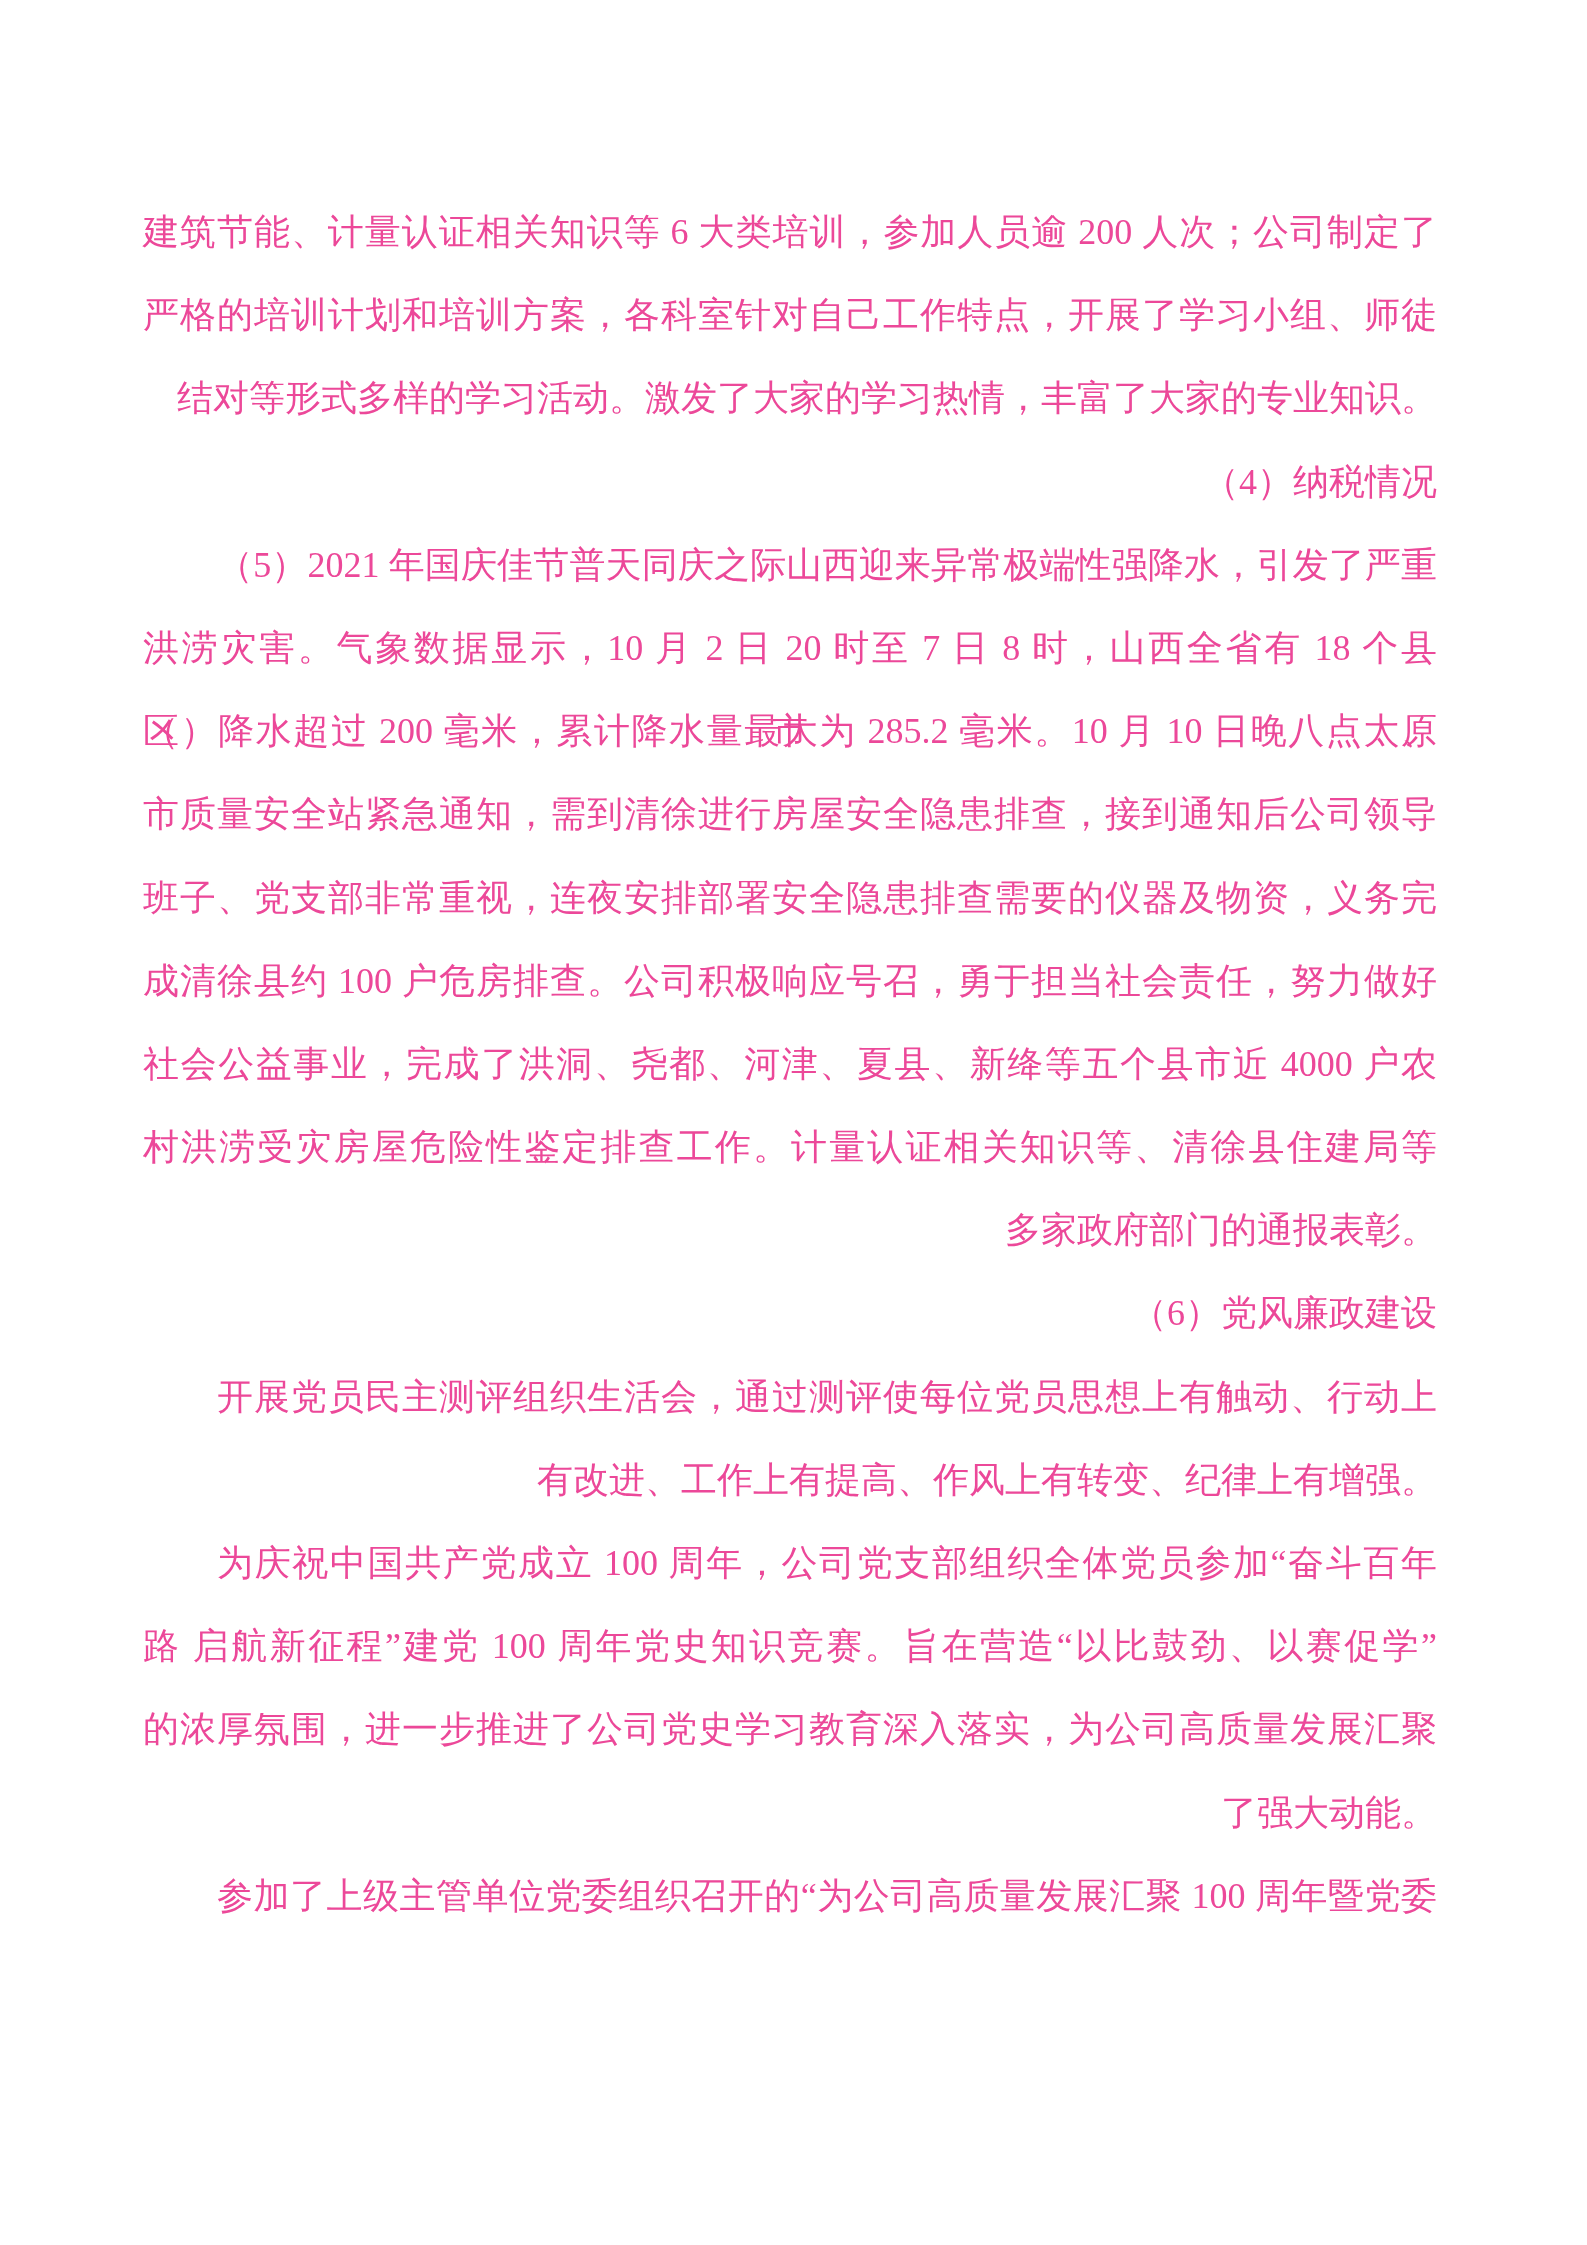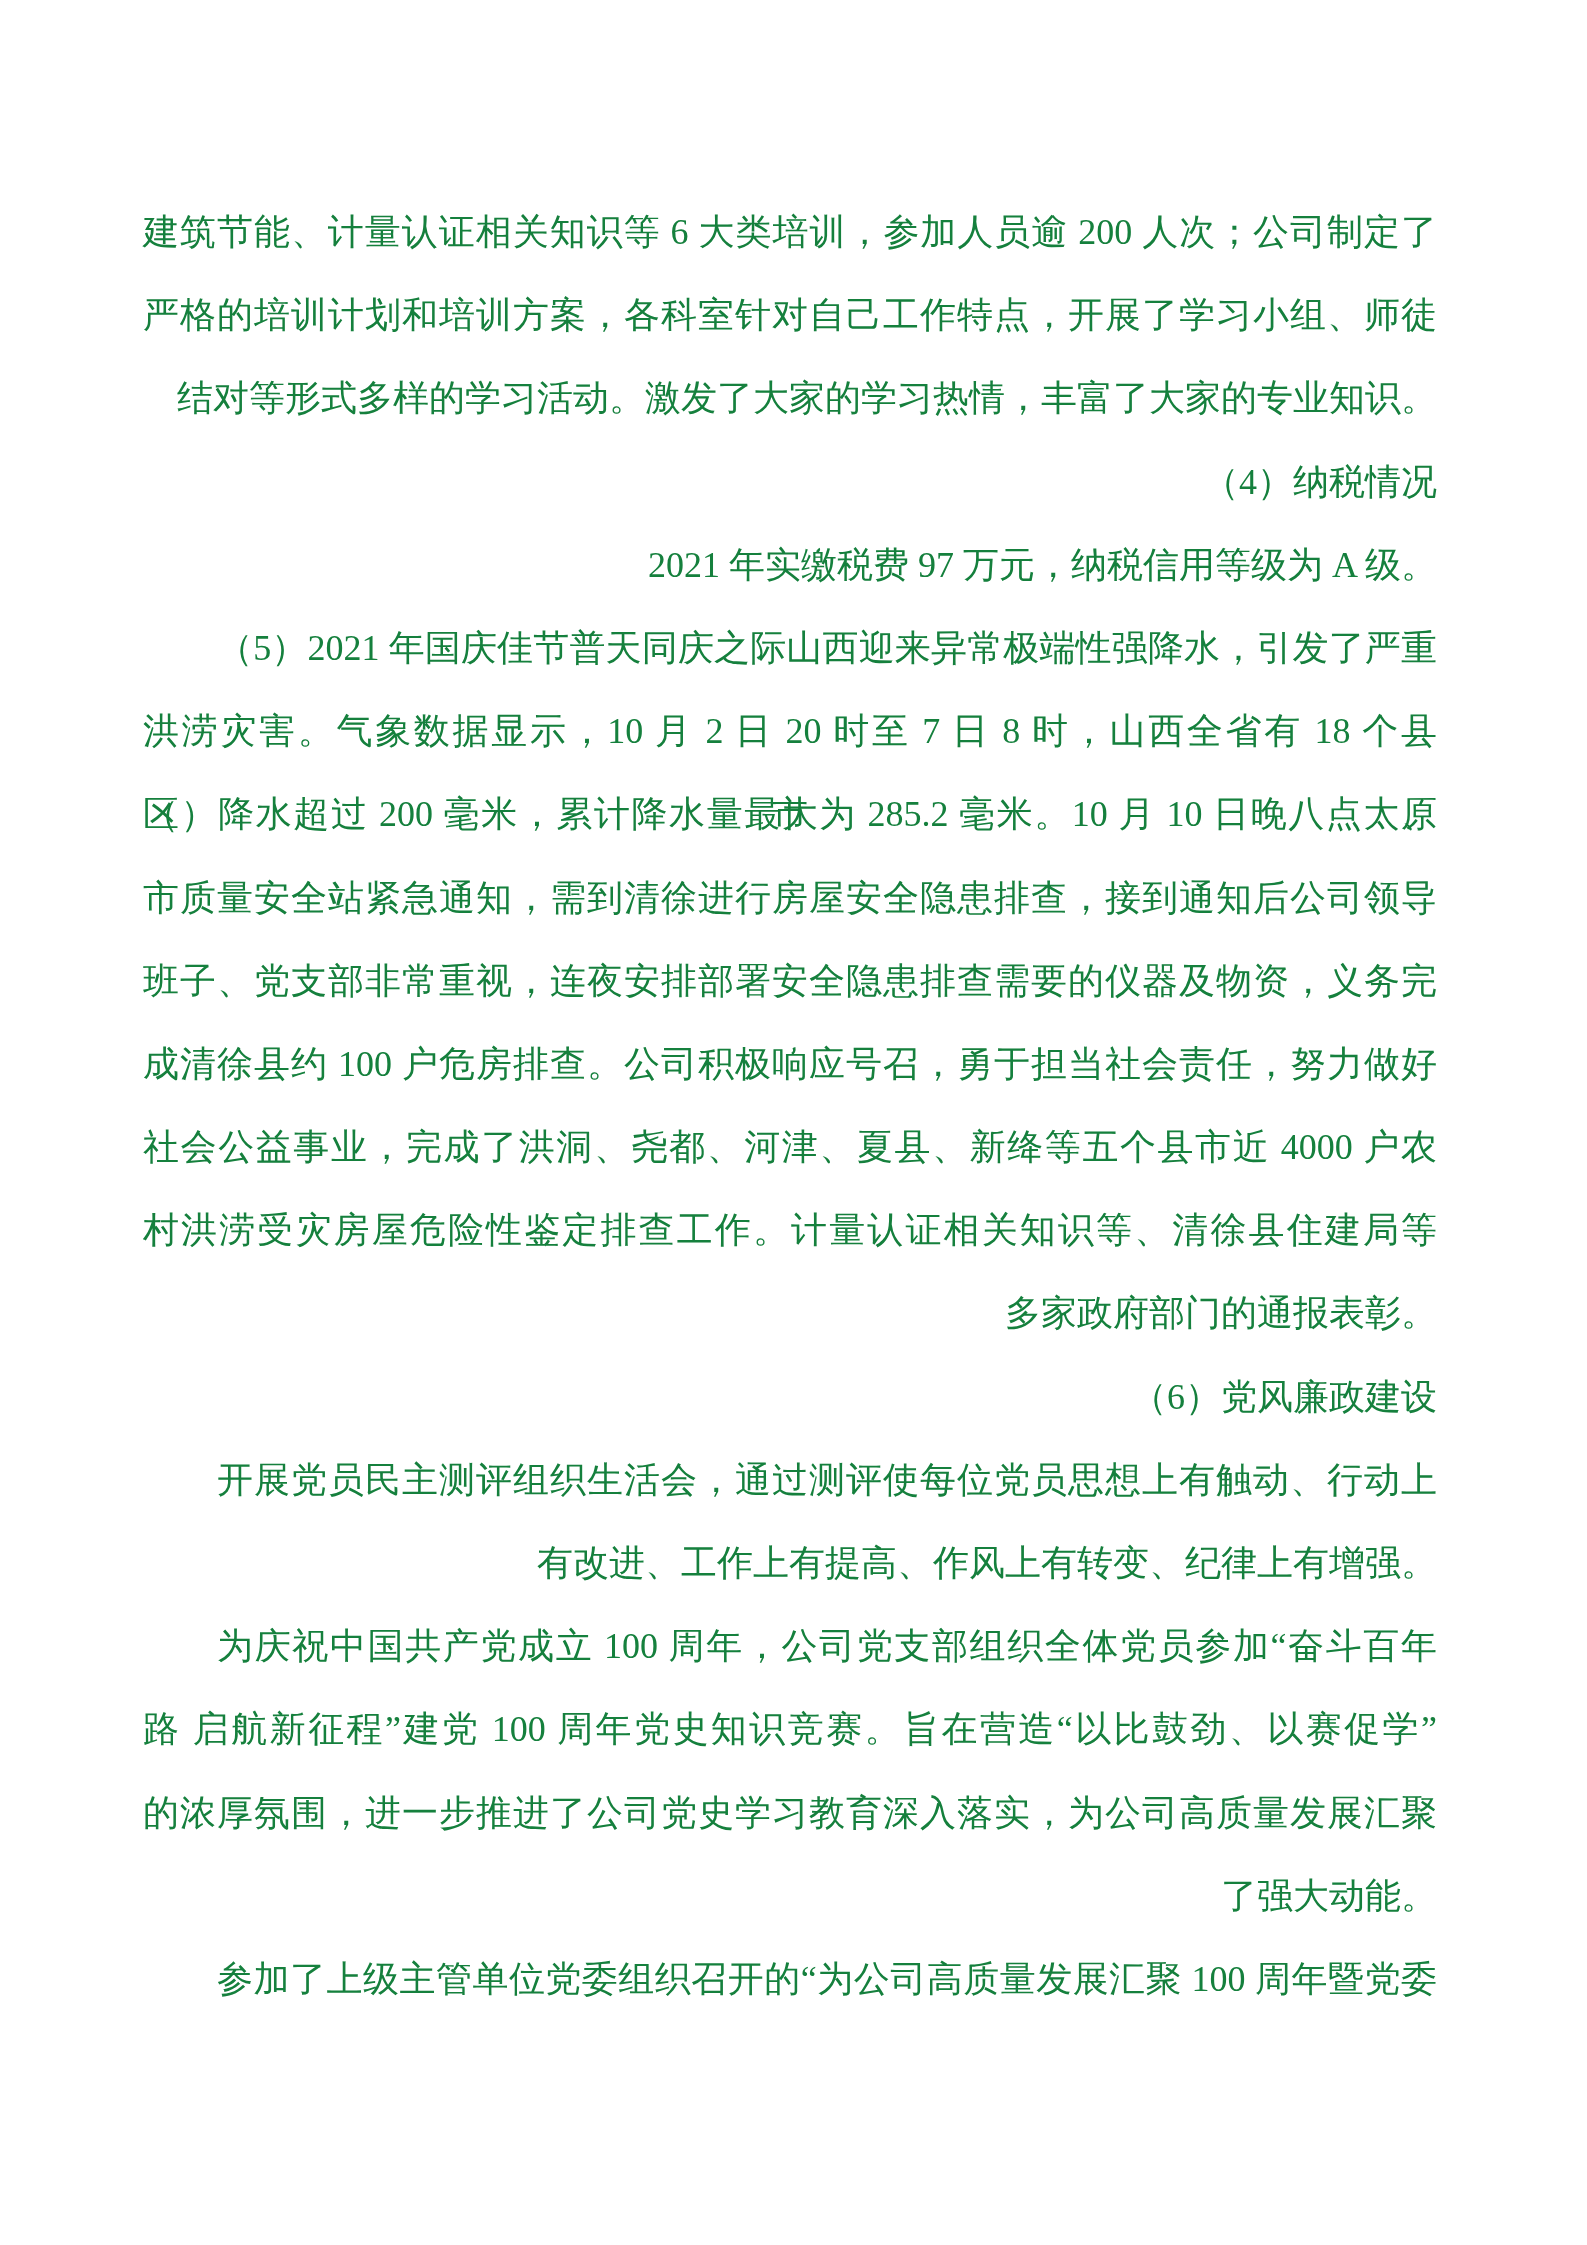--- a/index.html
+++ b/index.html
@@ -11,21 +11,21 @@
     font-family:"Liberation Serif","DejaVu Serif",serif;
   }
   .page{
     position:absolute;left:0;top:0;width:1587px;height:2245px;
     background:#ffffff;color:#000000;
   }
   .textblock{
     position:absolute;
     left:143px;top:191px;width:1294px;
     font-size:36px;
-    color:#15803d;
+    color:#ec4899;
     letter-spacing:0;
   }
   .ln{
     height:83.2px;
     line-height:83.2px;
     white-space:normal;
     text-align:right;
   }
   .ln.j{
     text-align:justify;
@@ -37,21 +37,20 @@
 </style>
 </head>
 <body>
 
 <div class="page">
   <div class="textblock">
     <div class="ln j">建筑节能、计量认证相关知识等 6 大类培训，参加人员逾 200 人次；公司制定了</div>
     <div class="ln j">严格的培训计划和培训方案，各科室针对自己工作特点，开展了学习小组、师徒</div>
     <div class="ln">结对等形式多样的学习活动。激发了大家的学习热情，丰富了大家的专业知识。</div>
     <div class="ln ind">（4）纳税情况</div>
-    <div class="ln ind">2021 年实缴税费 97 万元，纳税信用等级为 A 级。</div>
     <div class="ln ind j">（5）2021 年国庆佳节普天同庆之际山西迎来异常极端性强降水，引发了严重</div>
     <div class="ln j">洪涝灾害。气象数据显示，10 月 2 日 20 时至 7 日 8 时，山西全省有 18 个县（市、</div>
     <div class="ln j">区）降水超过 200 毫米，累计降水量最大为 285.2 毫米。10 月 10 日晚八点太原</div>
     <div class="ln j">市质量安全站紧急通知，需到清徐进行房屋安全隐患排查，接到通知后公司领导</div>
     <div class="ln j">班子、党支部非常重视，连夜安排部署安全隐患排查需要的仪器及物资，义务完</div>
     <div class="ln j">成清徐县约 100 户危房排查。公司积极响应号召，勇于担当社会责任，努力做好</div>
     <div class="ln j">社会公益事业，完成了洪洞、尧都、河津、夏县、新绛等五个县市近 4000 户农</div>
     <div class="ln j">村洪涝受灾房屋危险性鉴定排查工作。计量认证相关知识等、清徐县住建局等</div>
     <div class="ln">多家政府部门的通报表彰。</div>
     <div class="ln ind">（6）党风廉政建设</div>

